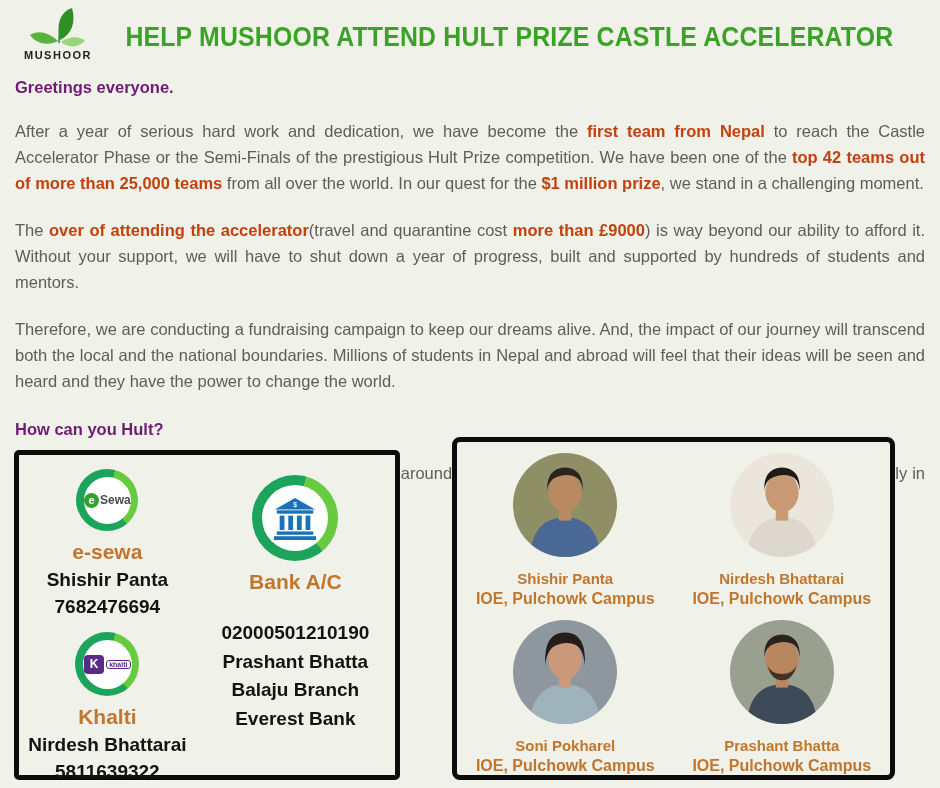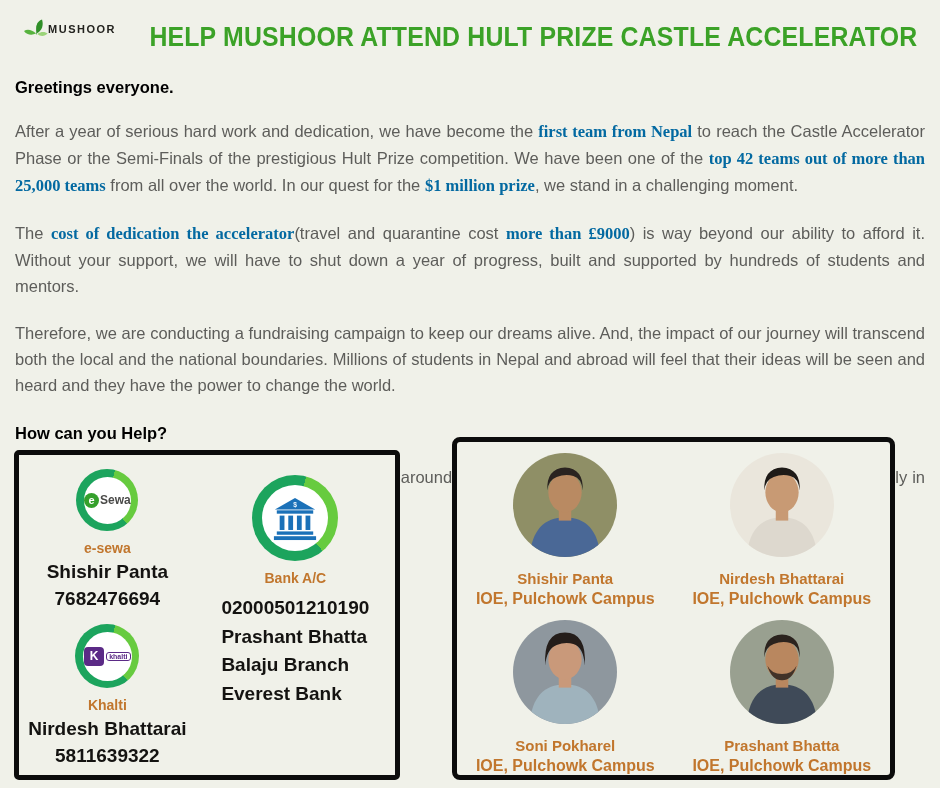--- a/index.html
+++ b/index.html
@@ -2,32 +2,32 @@
 <html><head>
 <meta charset="utf-8">
 <style>
   * { margin:0; padding:0; box-sizing:border-box; }
   html,body { width:940px; }
   body { font-family:"Liberation Sans","DejaVu Sans",sans-serif; background:#f0f1e9; }
   .page { position:relative; width:940px; height:788px; background:#f0f1e9; overflow:hidden; }
 
   
   .header { display:flex; align-items:flex-start; padding:8px 20px 0 24px; height:64px; }
-  .logo-block { width:92px; display:flex; flex-direction:row; align-items:center; }
+  .logo-block { width:92px; display:flex; flex-direction:column; align-items:center; }
   .logo-block svg { width:56px; height:40px; display:block; }
   .logo-text { font-size:11px; font-weight:700; letter-spacing:1.5px; color:#23231f; margin-top:1px; }
   .title-wrap { flex:1; display:flex; justify-content:center; padding-top:14px; }
   .page-title { color:#3ba227; font-weight:700; font-size:27px; letter-spacing:0.2px;
                 transform:scaleX(0.92); transform-origin:center; white-space:nowrap; }
 
   
   .content { padding:0 15px; }
-  .greeting, .how-heading { font-size:16.5px; font-weight:700; color:#000000; margin-top:14px; }
+  .greeting, .how-heading { font-size:16.5px; font-weight:700; color:#701a75; margin-top:14px; }
   .para { font-size:16.5px; line-height:26px; color:#5d5d5a; text-align:justify; margin-top:21px; }
-  .para .hl { color:#0369a1; font-weight:700;font-family:Liberation Serif, serif; }
+  .para .hl { color:#c2410c; font-weight:700; }
   .how-heading { margin-top:26px; }
 
   
   .donation-box { position:absolute; left:14px; top:450px; width:386px; height:330px;
                   border:5px solid #0c0c0c; border-radius:5px; background:#f0f1e9; display:flex; }
   .don-col-left  { width:47%; display:flex; flex-direction:column; align-items:center; padding-top:14px; }
   .don-col-right { width:53%; display:flex; flex-direction:column; align-items:center; padding-top:20px; }
   .ring { border-radius:50%; background:conic-gradient(from 15deg,#67cb3f 0deg 125deg,#1ca45d 125deg 360deg);
           display:flex; align-items:center; justify-content:center; flex:none; }
   .ring-inner { background:#ffffff; border-radius:50%; display:flex; align-items:center; justify-content:center; }
@@ -35,23 +35,23 @@
   .ring-bank  { width:86px; height:86px; } .ring-bank  .ring-inner { width:66px; height:66px; }
   .ring-khalti{ width:64px; height:64px; } .ring-khalti .ring-inner{ width:49px; height:49px; }
   .esewa-mark { font-size:12px; font-weight:600; color:#4a4a48; display:flex; align-items:center; }
   .e-badge { width:15px; height:15px; border-radius:50%; background:#35a02c; color:#fff; font-size:11px;
              font-weight:700; display:inline-flex; align-items:center; justify-content:center; margin-right:1px; }
   .k-row { display:flex; align-items:center; }
   .k-badge { width:20px; height:19px; background:#5b2a86; border-radius:4px; color:#fff; font-weight:700;
              font-size:12px; display:flex; align-items:center; justify-content:center; }
   .khalti-pill { font-size:7px; color:#5b2a86; border:1px solid #5b2a86; border-radius:3px; padding:0 2px;
                  margin-left:2px; font-weight:700; }
-  .pay-label { color:#c1762d; font-weight:700; font-size:14px; margin-top:9px; white-space:nowrap; }
+  .pay-label { color:#c1762d; font-weight:700; font-size:21px; margin-top:9px; white-space:nowrap; }
   .pay-line  { color:#141311; font-weight:700; font-size:19px; margin-top:5px; white-space:nowrap; }
-  .bank-lines { margin-top:8px; text-align:left; }
+  .bank-lines { margin-top:25px; text-align:center; }
   .bank-lines .pay-line { margin-top:0; line-height:28.5px; }
   .khalti-stack { margin-top:14px; display:flex; flex-direction:column; align-items:center; }
   .bank-svg { width:46px; height:46px; display:block; }
 
   
   .team-box { position:absolute; left:452px; top:437px; width:443px; height:343px;
               border:5px solid #0c0c0c; border-radius:8px; background:#f0f1e9;
               display:grid; grid-template-columns:1fr 1fr; grid-template-rows:1fr 1fr; }
   .member { display:flex; flex-direction:column; align-items:center; padding-top:11px; }
   .photo { width:104px; height:104px; border-radius:50%; overflow:hidden; background:var(--pbg); flex:none; }
@@ -79,23 +79,23 @@
       <div class="logo-text">MUSHOOR</div>
     </div>
     <div class="title-wrap">
       <div class="page-title">HELP MUSHOOR ATTEND HULT PRIZE CASTLE ACCELERATOR</div>
     </div>
   </div>
 
   <div class="content">
     <div class="greeting">Greetings everyone.</div>
     <p class="para"><span>After a year of serious hard work and dedication, we have become the </span><span class="hl">first team from Nepal</span><span> to reach the Castle Accelerator Phase or the Semi-Finals of the prestigious Hult Prize competition. We have been one of the </span><span class="hl">top 42 teams out of more than 25,000 teams</span><span> from all over the world. In our quest for the </span><span class="hl">$1 million prize</span><span>, we stand in a challenging moment.</span></p>
-    <p class="para"><span>The </span><span class="hl">cost of dedication the accelerator</span><span>(travel and quarantine cost </span><span class="hl">more than £9000</span><span>) is way beyond our ability to afford it. Without your support, we will have to shut down a year of progress, built and supported by hundreds of students and mentors.</span></p>
+    <p class="para"><span>The </span><span class="hl">over of attending the accelerator</span><span>(travel and quarantine cost </span><span class="hl">more than £9000</span><span>) is way beyond our ability to afford it. Without your support, we will have to shut down a year of progress, built and supported by hundreds of students and mentors.</span></p>
     <p class="para"><span>Therefore, we are conducting a fundraising campaign to keep our dreams alive. And, the impact of our journey will transcend both the local and the national boundaries. Millions of students in Nepal and abroad will feel that their ideas will be seen and heard and they have the power to change the world.</span></p>
-    <div class="how-heading">How can you Help?</div>
+    <div class="how-heading">How can you Hult?</div>
     <p class="para"><span>You can help us by providing donations and sharing around with more people, connecting us with sponsors, and basically in fundraising.</span></p>
   </div>
 
   <div class="donation-box">
     <div class="don-col-left">
       <div class="ring ring-esewa">
         <div class="ring-inner">
           <span class="esewa-mark">
             <span class="e-badge">e</span>
               <span>Sewa</span>

